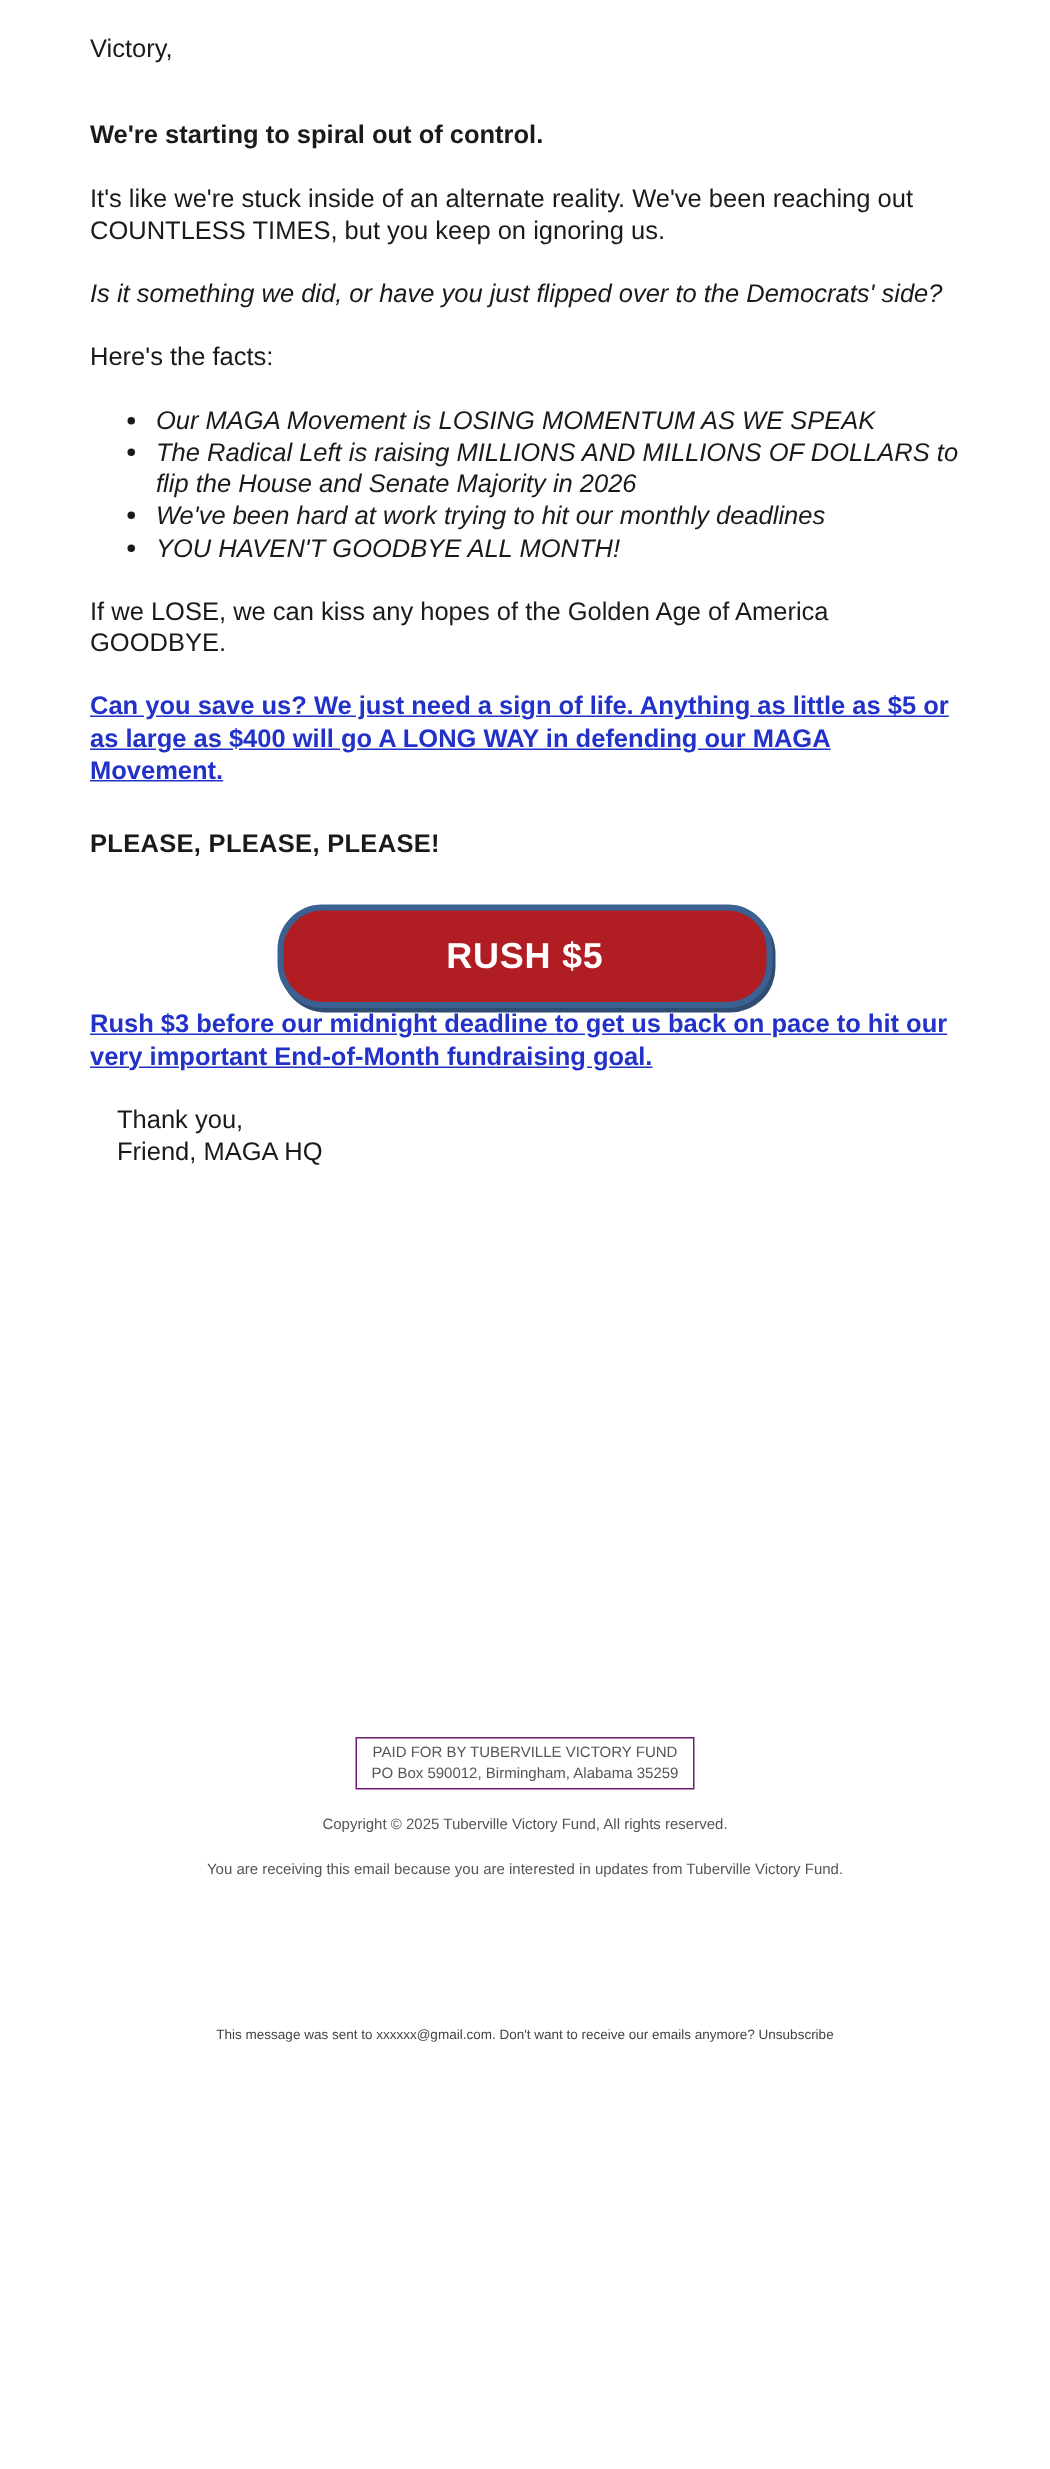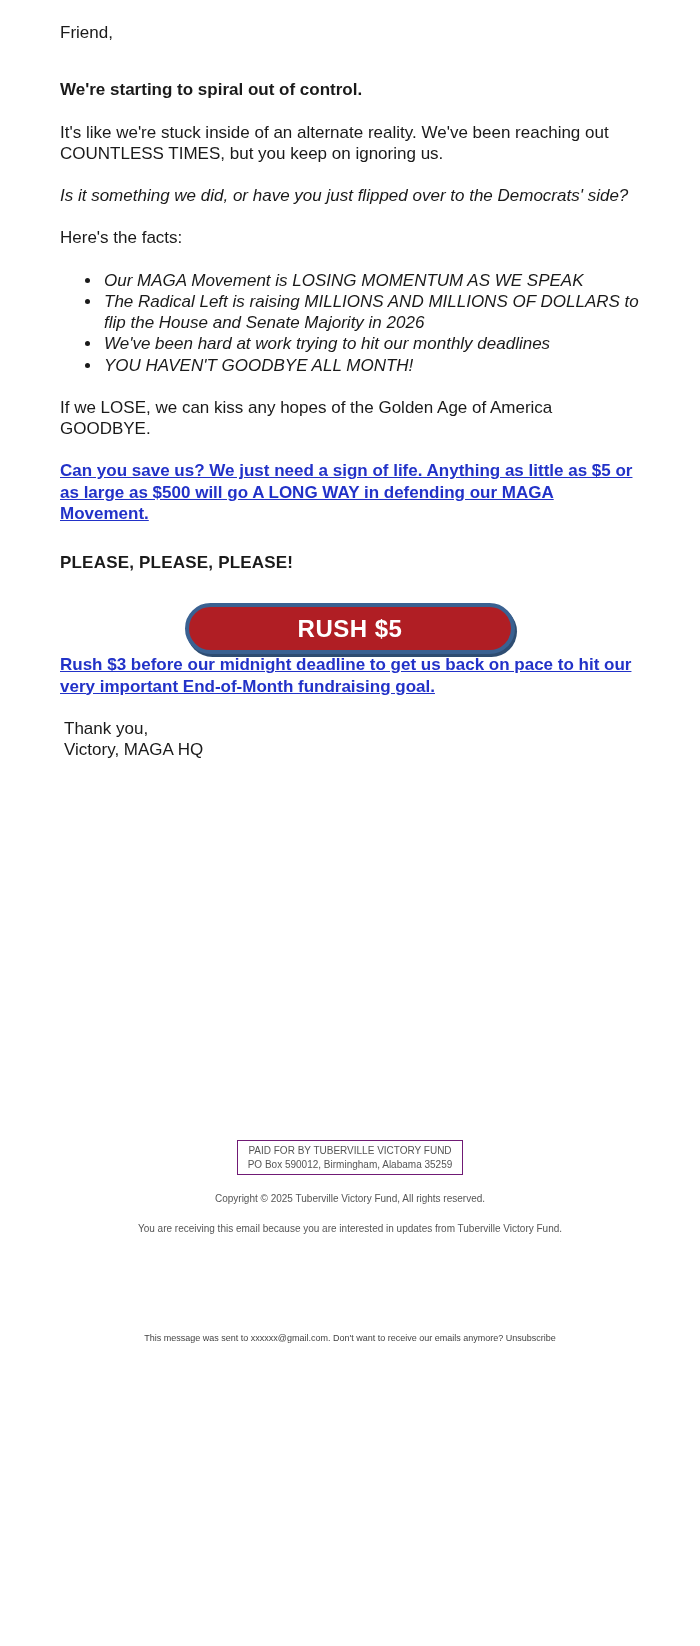--- a/index.html
+++ b/index.html
@@ -50,37 +50,37 @@
     font-weight: bold;
     margin: 28px 0 0 0;
     letter-spacing: 0.2px;
   }
   .button-row {
     text-align: center;
     margin: 30px 0 0 0;
   }
   button.rush-btn {
     width: 330px;
-    height: 51px;
+    height: 69px;
     background: #b01e24;
     border: 4px solid #3a6191;
     border-radius: 30px;
     box-shadow: 2px 3px 0 #2e4d72;
     color: #ffffff;
     font-family: "Liberation Sans", sans-serif;
     font-size: 24px;
     font-weight: bold;
     letter-spacing: 0.5px;
     cursor: pointer;
   }
   .after-button {
     margin-top: 34px;
   }
   .signature-block {
-    margin: 0 0 0 4px;
+    margin: 0 0 0 18px;
   }
   .signature-block div {
     line-height: 1.25;
   }
   .big-spacer {
     height: 380px;
   }
   .footer {
     text-align: center;
     color: #555555;
@@ -111,53 +111,53 @@
     color: #444444;
     text-decoration: none;
     cursor: pointer;
   }
 </style>
 </head>
 <body>
 
 <div class="email-content">
 
-  <p class="para">Friend,</p>
+  <p class="para">Victory,</p>
 
   <p class="para bold-line">We're starting to spiral out of control.</p>
 
   <p class="para">It's like we're stuck inside of an alternate reality. We've been reaching out COUNTLESS TIMES, but you keep on ignoring us.</p>
 
   <p class="para italic-line">Is it something we did, or have you just flipped over to the Democrats' side?</p>
 
   <p class="para">Here's the facts:</p>
 
   <ul class="facts-list">
     <li>Our MAGA Movement is LOSING MOMENTUM AS WE SPEAK</li>
     <li>The Radical Left is raising MILLIONS AND MILLIONS OF DOLLARS to flip the House and Senate Majority in 2026</li>
     <li>We've been hard at work trying to hit our monthly deadlines</li>
     <li>YOU HAVEN'T GOODBYE ALL MONTH!</li>
   </ul>
 
 
   <p class="para">If we LOSE, we can kiss any hopes of the Golden Age of America GOODBYE.</p>
 
-  <a class="blue-link" href="#">Can you save us? We just need a sign of life. Anything as little as $5 or as large as $500 will go A LONG WAY in defending our MAGA Movement.</a>
+  <a class="blue-link" href="#">Can you save us? We just need a sign of life. Anything as little as $5 or as large as $400 will go A LONG WAY in defending our MAGA Movement.</a>
 
   <div class="please-line">PLEASE, PLEASE, PLEASE!</div>
 
   <div class="button-row">
     <button class="rush-btn">RUSH $5</button>
   </div>
 
   <a class="blue-link after-button" href="#">Rush $3 before our midnight deadline to get us back on pace to hit our very important End-of-Month fundraising goal.</a>
 
   <div class="signature-block">
     <div>Thank you,</div>
-    <div>Victory, MAGA HQ</div>
+    <div>Friend, MAGA HQ</div>
   </div>
 
 </div>
 
 <div class="big-spacer"></div>
 
 <div class="footer">
 
   <div class="disclaimer-box">
     <div>PAID FOR BY TUBERVILLE VICTORY FUND</div>

